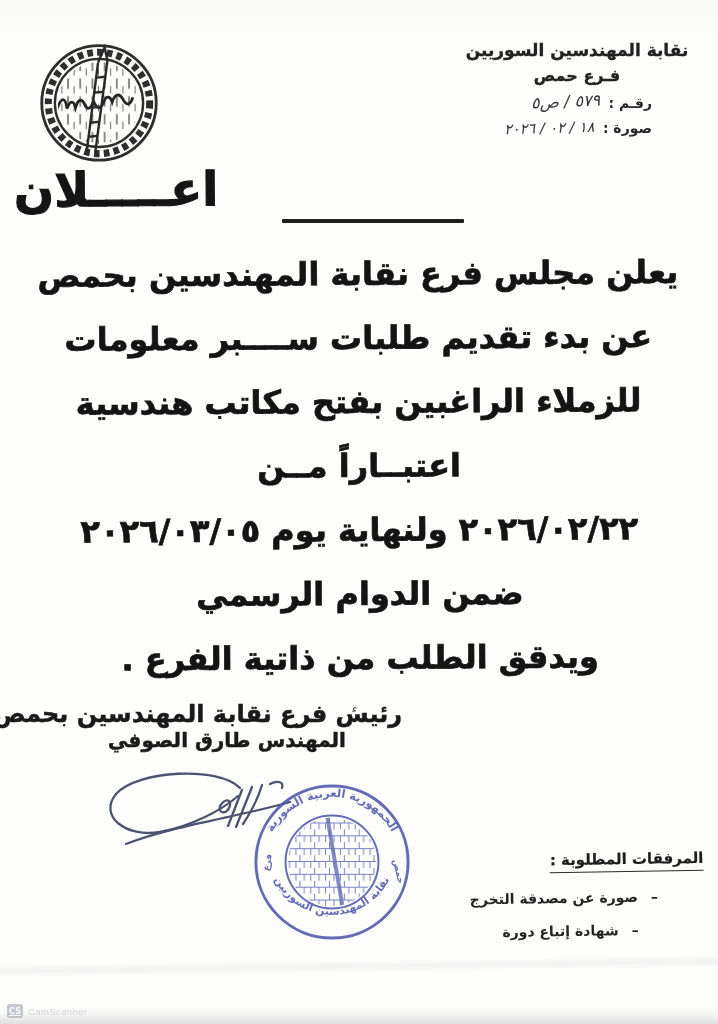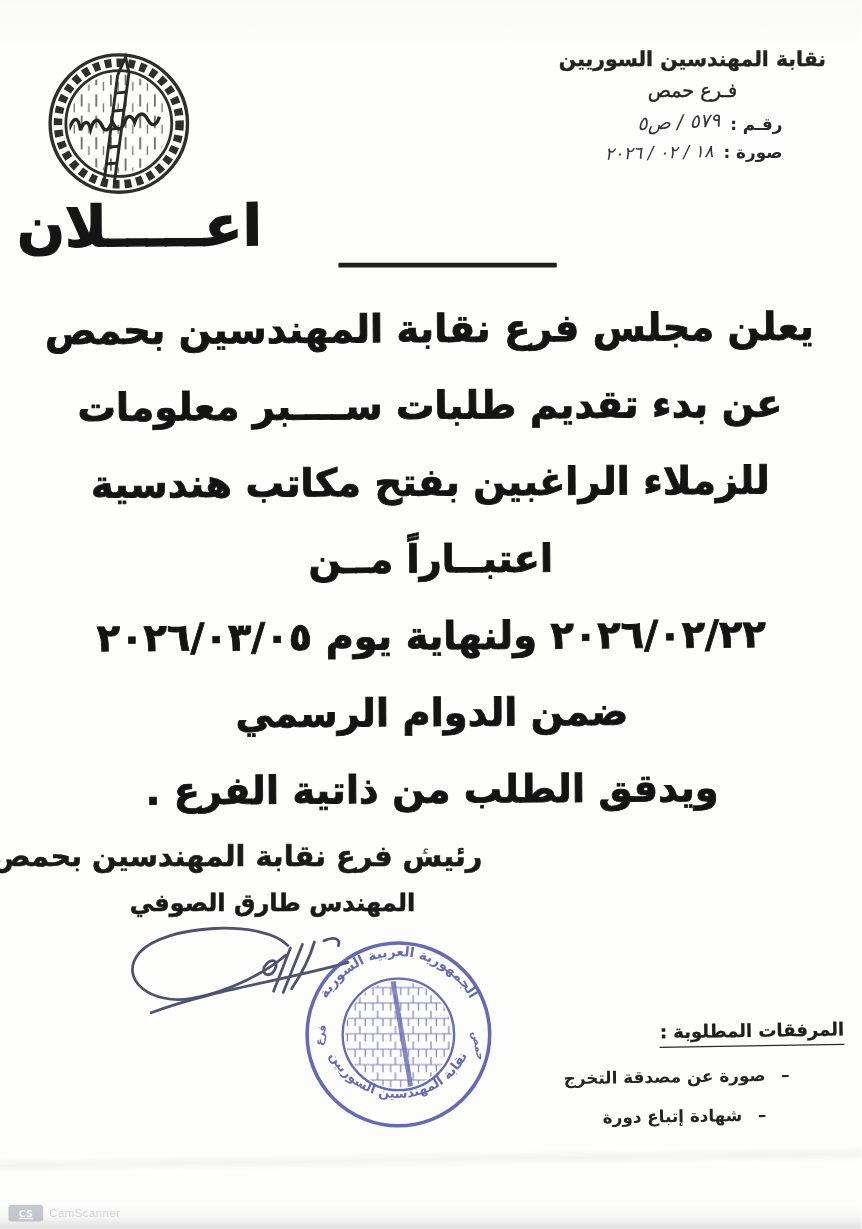--- a/index.html
+++ b/index.html
@@ -14,21 +14,21 @@
     position:absolute; inset:0;
     background:
       linear-gradient(180deg, rgba(0,0,0,0.015) 0%, rgba(0,0,0,0) 4%),
       linear-gradient(0deg, rgba(0,0,0,0.05) 0%, rgba(0,0,0,0) 2%),
       #fdfdfc;
   }
   
   .logo-wrap { position:absolute; left:38px; top:40px; width:122px; height:124px; }
   .org-block { position:absolute; right:10px; top:40px; width:262px; direction:rtl; }
   .org-name  { font-size:17px; font-weight:bold; text-align:center; letter-spacing:0; color:#222; -webkit-text-stroke:0.3px #222; }
-  .org-branch{ font-size:16px; font-weight:normal; text-align:center; margin-top:6px; color:#222; -webkit-text-stroke:0.3px #222; }
+  .org-branch{ font-size:16px; font-weight:bold; text-align:center; margin-top:6px; color:#222; -webkit-text-stroke:0.3px #222; }
   .ref-line  { margin-top:8px; padding-right:56px; text-align:right; display:flex; flex-direction:row; justify-content:flex-start; align-items:baseline; gap:8px; }
   .ref-label { font-size:14px; font-weight:bold; color:#26262b; white-space:nowrap; }
   .ref-value { font-size:16px; color:#33333b; white-space:nowrap; transform:rotate(-2.5deg) translateY(-1px); font-style:italic; letter-spacing:2px; }
   .ref-value.date { font-size:14.5px; letter-spacing:1px; transform:rotate(-1.5deg); }
   
   .title-wrap { position:absolute; top:162px; left:0; right:0; }
   .doc-title {
     display:inline-block; direction:rtl;
     font-size:47px; font-weight:bold; color:#151515;
     -webkit-text-stroke:1.1px #151515;
@@ -40,21 +40,21 @@
   .body-block { position:absolute; top:242px; left:0; right:0; direction:rtl; transform:rotate(-0.35deg); }
   .line {
     height:64px; display:flex; align-items:center; justify-content:center;
     font-size:32px; font-weight:bold; color:#141414;
     -webkit-text-stroke:0.7px #141414;
     white-space:nowrap;
   }
   
   .sig-block { position:absolute; top:700px; left:52px; width:350px; text-align:center; direction:rtl; }
   .sig-title { font-size:24px; font-weight:bold; color:#1a1a1a; -webkit-text-stroke:0.45px #1a1a1a; white-space:nowrap; }
-  .sig-name  { font-size:20px; font-weight:bold; color:#1a1a1a; -webkit-text-stroke:0.45px #1a1a1a; margin-top:12px; white-space:nowrap; }
+  .sig-name  { font-size:20px; font-weight:bold; color:#1a1a1a; -webkit-text-stroke:0.45px #1a1a1a; margin-top:0; white-space:nowrap; }
   .stray-mark { position:absolute; left:352px; top:703px; font-size:12px; color:#4a4a4a; transform:rotate(18deg); }
   .sig-scribble { position:absolute; left:92px; top:758px; width:210px; height:92px; }
   .stamp { position:absolute; left:248px; top:778px; width:168px; height:168px; opacity:0.88; }
   
   .attach-block { position:absolute; top:850px; right:14px; width:278px; direction:rtl; text-align:right; transform:rotate(-0.9deg); }
   .attach-heading { display:inline-block; font-size:15px; font-weight:bold; color:#1d1d1d; border-bottom:1.6px solid #2a2a2a; padding-bottom:3px; -webkit-text-stroke:0.2px #1d1d1d; }
   .attach-item { margin-top:17px; font-size:14px; font-weight:bold; color:#242424; display:flex; direction:rtl; align-items:baseline; gap:13px; }
   .attach-item.first { padding-right:46px; }
   .attach-item.second { padding-right:66px; }
   .attach-dash { font-weight:bold; }
@@ -63,21 +63,21 @@
     position:absolute; left:0; right:0; top:952px; height:26px;
     background:linear-gradient(180deg, rgba(0,0,0,0) 30%, rgba(60,60,70,0.05) 55%, rgba(0,0,0,0) 80%);
     transform:rotate(-0.8deg);
   }
   .bottom-shade {
     position:absolute; left:0; right:0; bottom:0; height:10px;
     background:linear-gradient(180deg, rgba(0,0,0,0) 0%, rgba(70,75,85,0.10) 100%);
   }
   .watermark { position:absolute; left:7px; bottom:6px; display:flex; align-items:center; gap:5px; opacity:0.5; }
   .wm-icon {
-    width:29px; height:14px; border-radius:2.5px; background:#8e99a9;
+    width:16px; height:14px; border-radius:2.5px; background:#8e99a9;
     color:#fff; font-size:8px; font-weight:bold; display:flex; align-items:center; justify-content:center;
     font-family:"DejaVu Sans", sans-serif;
     text-decoration:underline;
   }
   .wm-text { font-size:9.5px; color:#a9adb5; letter-spacing:0.4px; font-family:Liberation Sans, sans-serif; }
 </style>
 </head>
 <body>
 
 <div class="page">

